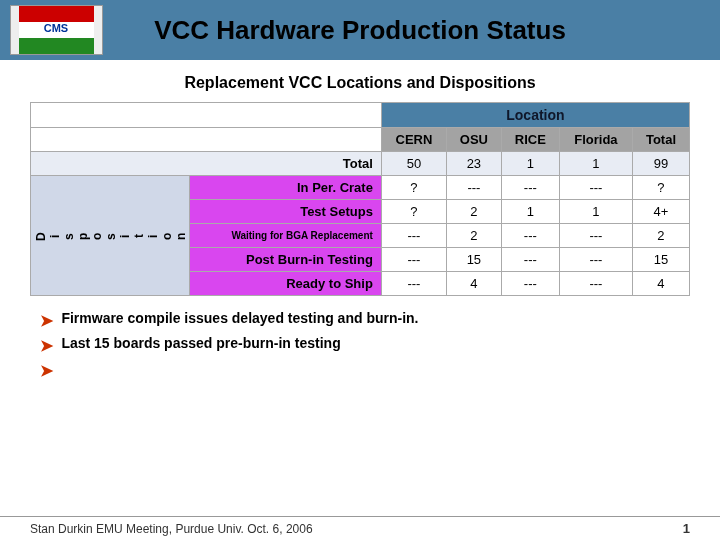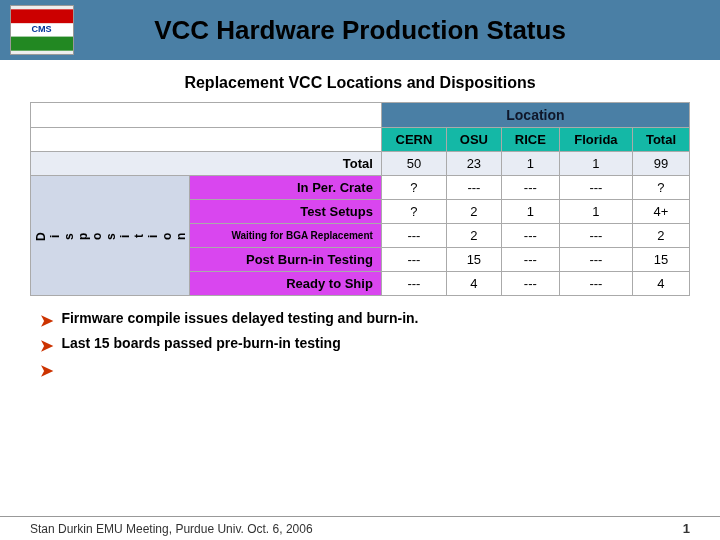--- a/index.html
+++ b/index.html
@@ -26,21 +26,21 @@
       font-size: 26px;
       font-weight: bold;
       text-align: center;
     }
 
     .logo-box {
       position: absolute;
       left: 10px;
       top: 50%;
       transform: translateY(-50%);
-      width: 64px;
+      width: 93px;
       height: 50px;
       background: #eee;
       border: 1px solid #999;
       display: flex;
       align-items: center;
       justify-content: center;
       font-size: 9px;
       font-weight: bold;
       color: #333;
       overflow: hidden;
@@ -72,21 +72,21 @@
 
     .location-header {
       background: #4a7fa5;
       color: #0f172a;
       font-weight: bold;
       font-size: 14px;
       text-align: center;
     }
 
     .col-header {
-      background: #14b8a6;
+      background: #a3a3a3;
       font-weight: bold;
     }
 
     .row-label {
       text-align: right;
       background: #d946ef;
       font-weight: bold;
     }
 
     .disposition-label {

